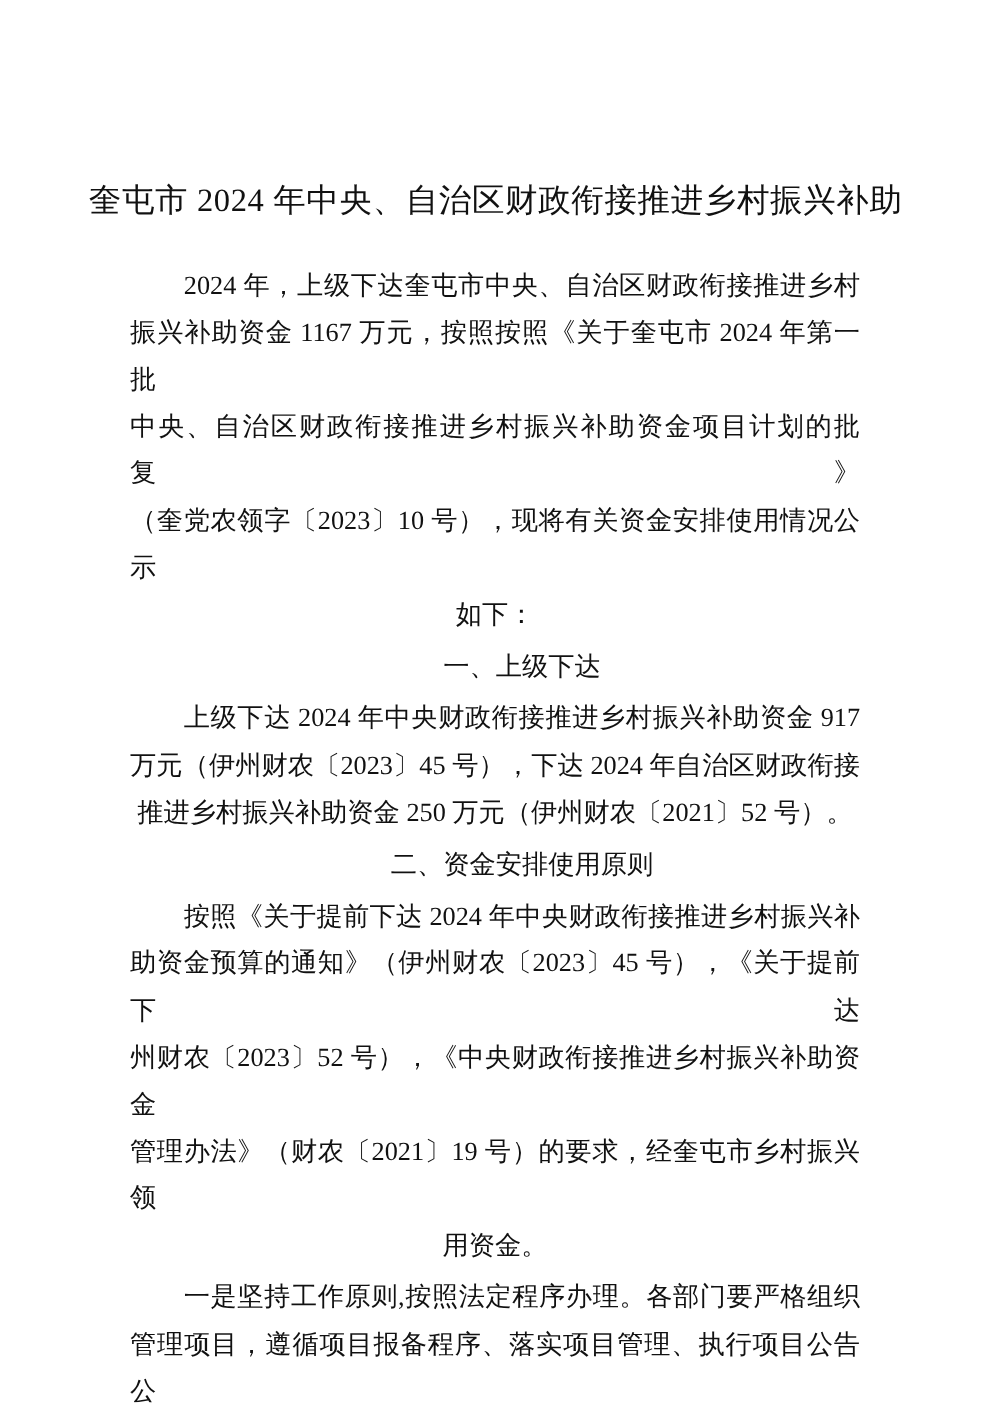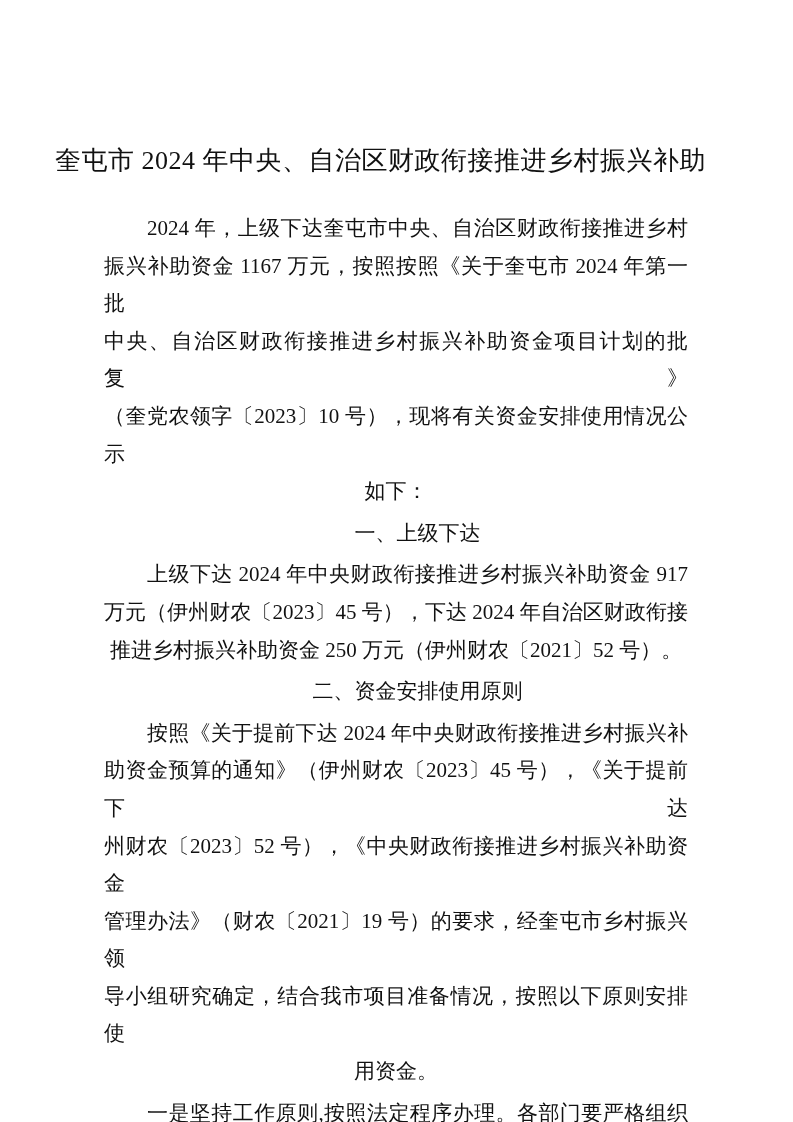--- a/index.html
+++ b/index.html
@@ -12,20 +12,21 @@
     width: 793px;
     height: 1122px;
     background: #ffffff;
     color: #111111;
     font-family: "Liberation Serif", "DejaVu Serif", serif;
     overflow: hidden;
   }
   .doc-title {
     padding-top: 138px;
     margin: 0 55px;
+    text-align: center;
     font-size: 26px;
     line-height: 45px;
     font-weight: 400;
     letter-spacing: 0.5px;
   }
   .doc-body {
     margin: 27px 101px 0 100px;
     font-size: 21px;
     line-height: 37.6px;
   }
@@ -68,21 +69,20 @@
         <div class="line">推进乡村振兴补助资金 250 万元（伊州财农〔2021〕52 号）。</div>
       </div>
       <div class="block heading">
         <div class="line indent">二、资金安排使用原则</div>
       </div>
       <div class="block para">
         <div class="line indent justify">按照《关于提前下达 2024 年中央财政衔接推进乡村振兴补</div>
         <div class="line justify">助资金预算的通知》（伊州财农〔2023〕45 号），《关于提前下达</div>
         <div class="line justify">州财农〔2023〕52 号），《中央财政衔接推进乡村振兴补助资金</div>
         <div class="line justify">管理办法》（财农〔2021〕19 号）的要求，经奎屯市乡村振兴领</div>
-        <div class="line justify">导小组研究确定，结合我市项目准备情况，按照以下原则安排使</div>
         <div class="line">用资金。</div>
       </div>
       <div class="block para">
         <div class="line indent justify">一是坚持工作原则,按照法定程序办理。各部门要严格组织</div>
         <div class="line justify">管理项目，遵循项目报备程序、落实项目管理、执行项目公告公</div>
       </div>
     </div>
 </div>
 
 </body></html>

